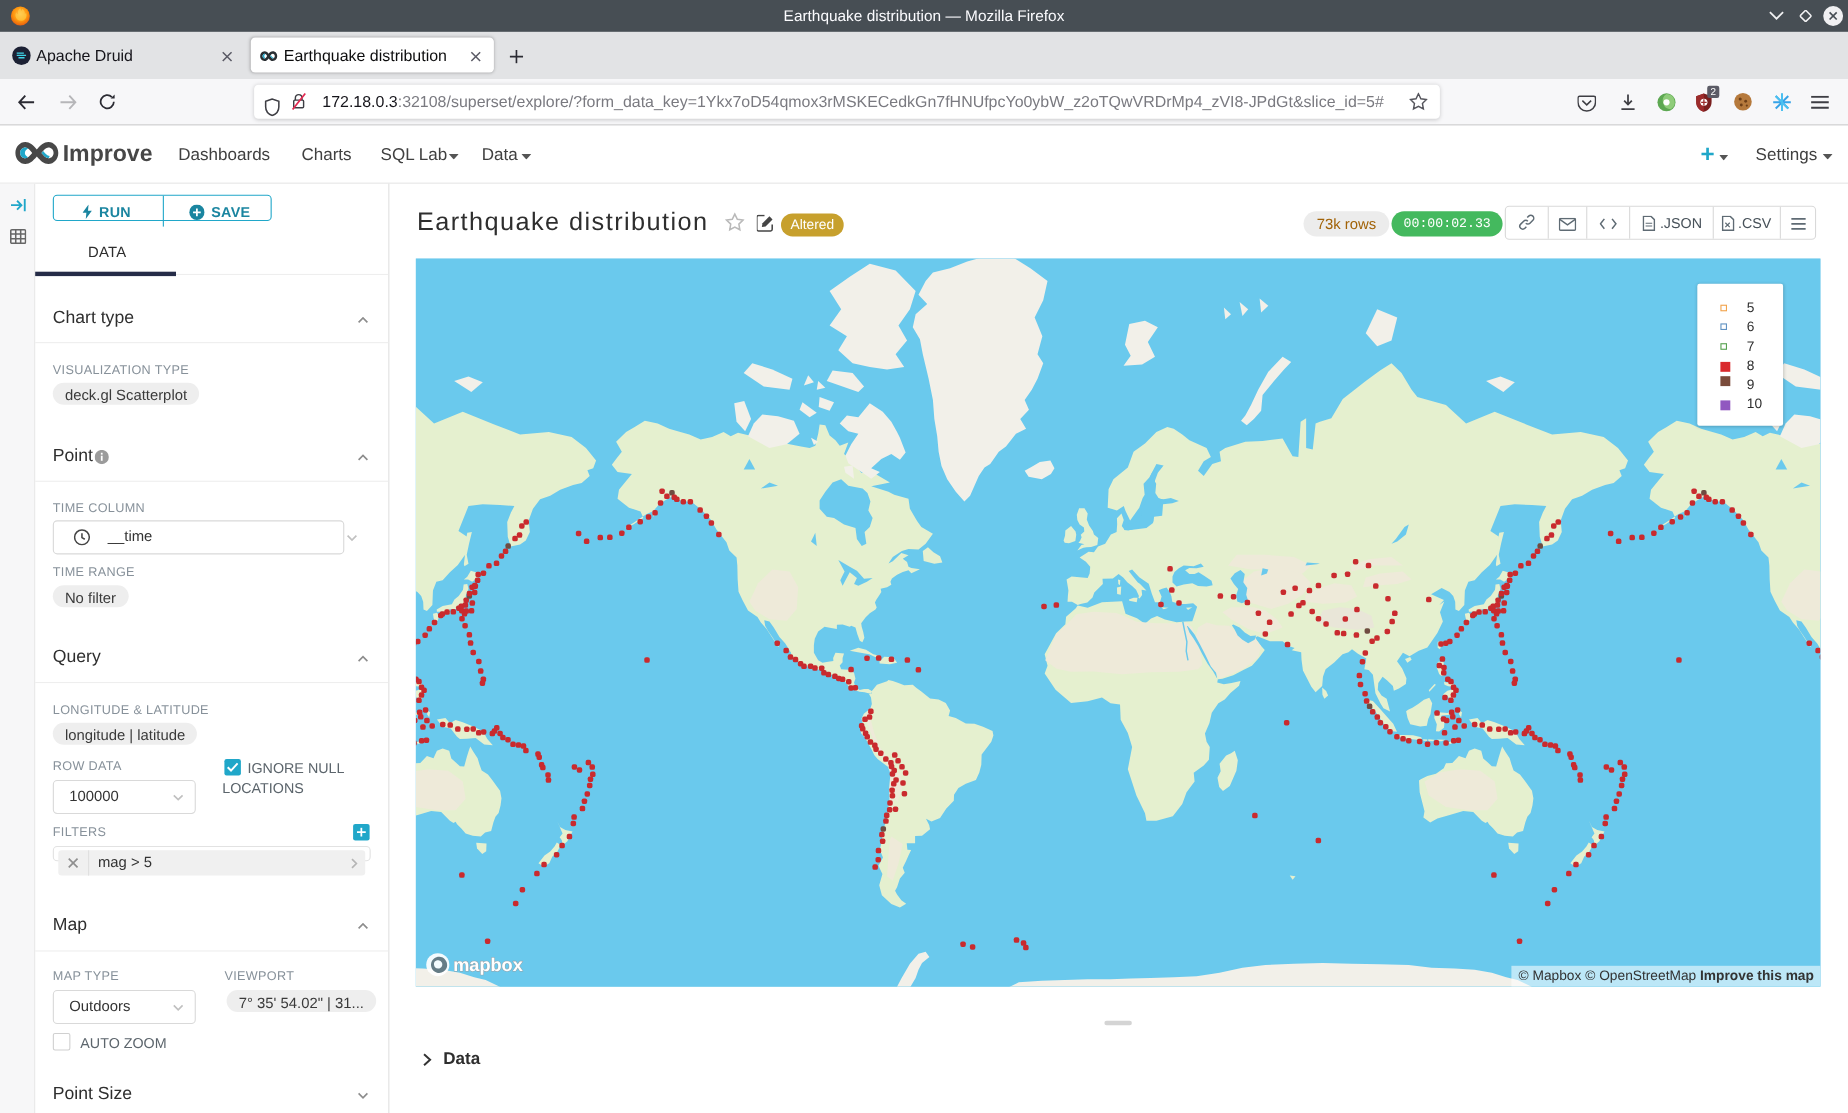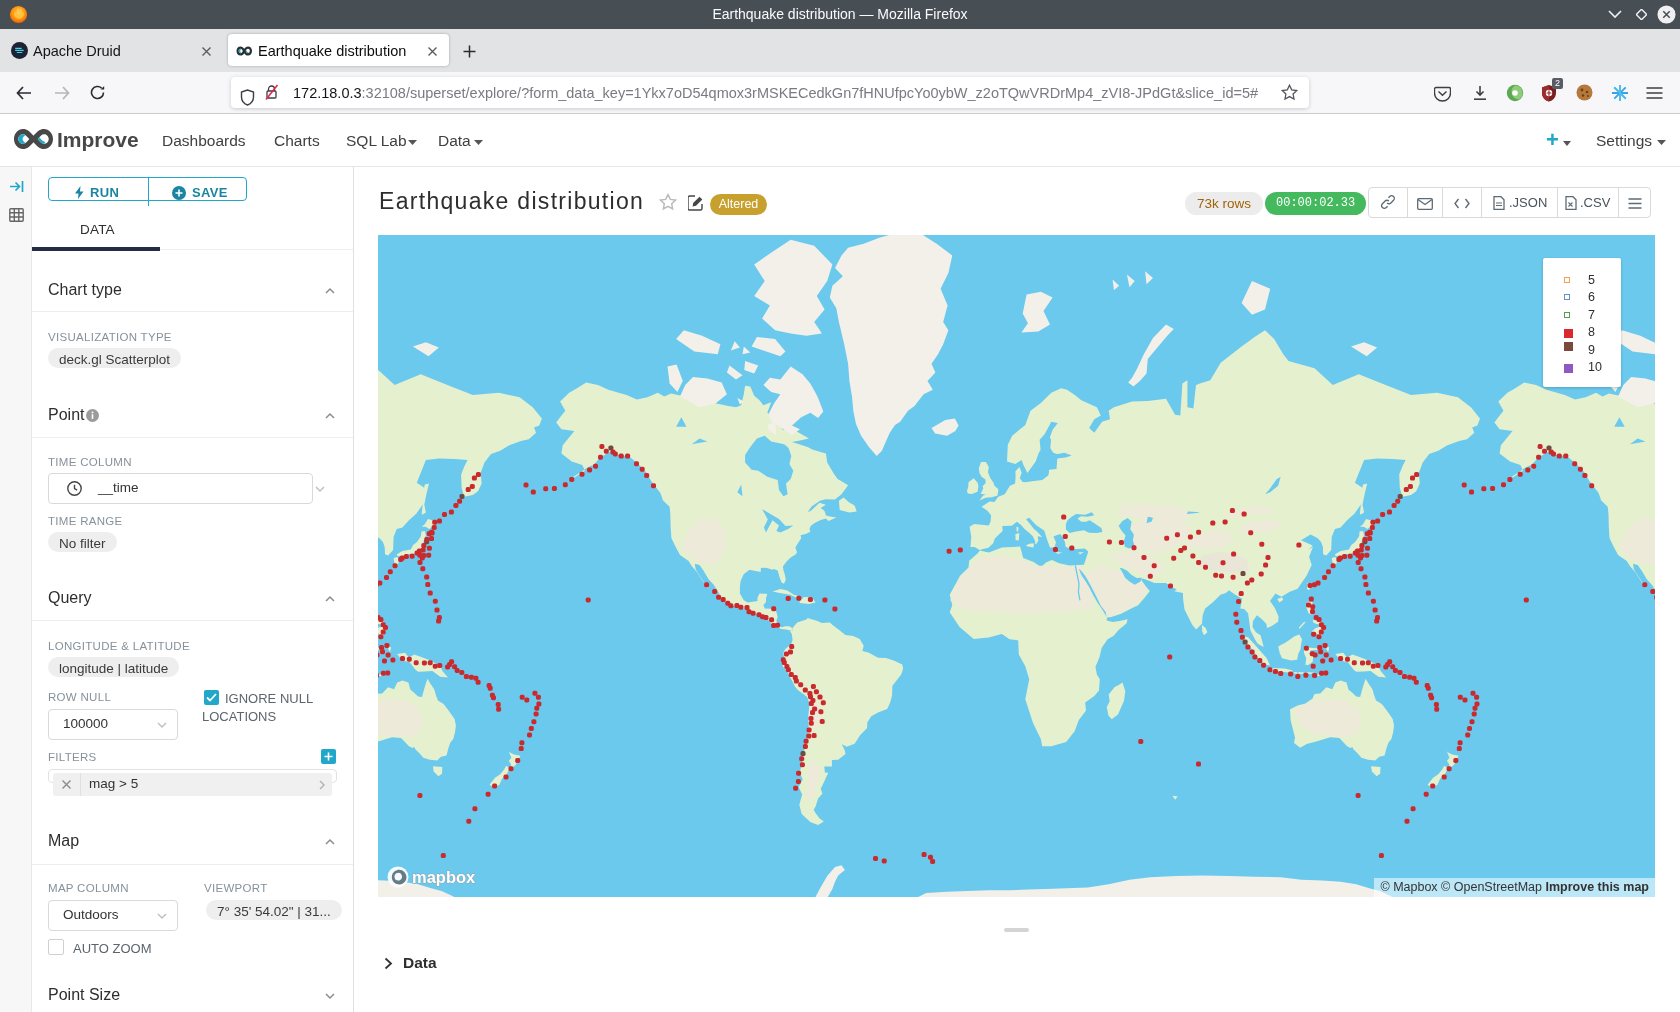--- a/index.html
+++ b/index.html
@@ -207,21 +207,21 @@
 <div class="seclabel" style="left:48px;top:515px">TIME RANGE</div>
 <div class="pill" style="left:48px;top:532px">No filter</div>
 
 <div class="sechead" style="left:48px;top:589px">Query</div>
 <svg class="chev" style="left:325px;top:594px" viewBox="0 0 10 10">
     <path d="M1 7l4-4 4 4" stroke="#8c8c8c" stroke-width="1.5" fill="none"></path>
   </svg>
 <div class="divider" style="top:620px"></div>
 <div class="seclabel" style="left:48px;top:640px">LONGITUDE &amp; LATITUDE</div>
 <div class="pill" style="left:48px;top:657px">longitude | latitude</div>
-<div class="seclabel" style="left:48px;top:691px">ROW NULL</div>
+<div class="seclabel" style="left:48px;top:691px">ROW DATA</div>
 <div class="selbox" style="left:48px;top:709px;width:130px">
   <div class="abs" style="left:14px;top:6px;font-size:13.5px;color:#333">100000</div>
   <svg class="chev" style="left:108px;top:10px" viewBox="0 0 10 10">
       <path d="M1 3l4 4 4-4" stroke="#c0c0c0" stroke-width="1.5" fill="none"></path>
     </svg>
 </div>
 <div class="abs" style="left:204px;top:690px;width:15px;height:15px;background:#20a7c9;border-radius:2px">
   <svg class="abs" style="left:2px;top:3px" width="11" height="9" viewBox="0 0 11 9">
       <path d="M1 4.5l3 3L10 1" stroke="#fff" stroke-width="1.8" fill="none"></path>
     </svg>
@@ -244,21 +244,21 @@
   <svg class="chev" style="left:268px;top:10px" viewBox="0 0 10 10">
       <path d="M3 1l4 4-4 4" stroke="#b5b5b5" stroke-width="1.5" fill="none"></path>
     </svg>
 </div>
 
 <div class="sechead" style="left:48px;top:832px">Map</div>
 <svg class="chev" style="left:325px;top:837px" viewBox="0 0 10 10">
     <path d="M1 7l4-4 4 4" stroke="#8c8c8c" stroke-width="1.5" fill="none"></path>
   </svg>
 <div class="divider" style="top:864px"></div>
-<div class="seclabel" style="left:48px;top:882px">MAP COLUMN</div>
+<div class="seclabel" style="left:48px;top:882px">MAP TYPE</div>
 <div class="selbox" style="left:48px;top:900px;width:130px">
   <div class="abs" style="left:14px;top:6px;font-size:13.5px;color:#333">Outdoors</div>
   <svg class="chev" style="left:108px;top:10px" viewBox="0 0 10 10">
       <path d="M1 3l4 4 4-4" stroke="#c0c0c0" stroke-width="1.5" fill="none"></path>
     </svg>
 </div>
 <div class="seclabel" style="left:204px;top:882px">VIEWPORT</div>
 <div class="pill" style="left:206px;top:900px">7° 35' 54.02" | 31...</div>
 <div class="abs" style="left:48px;top:939px;width:16px;height:16px;background:#fff;border:1px solid #d0d0d0;border-radius:2px"></div>
 <div class="abs" style="left:73px;top:941px;font-size:13px;color:#5c656c">AUTO ZOOM</div>

